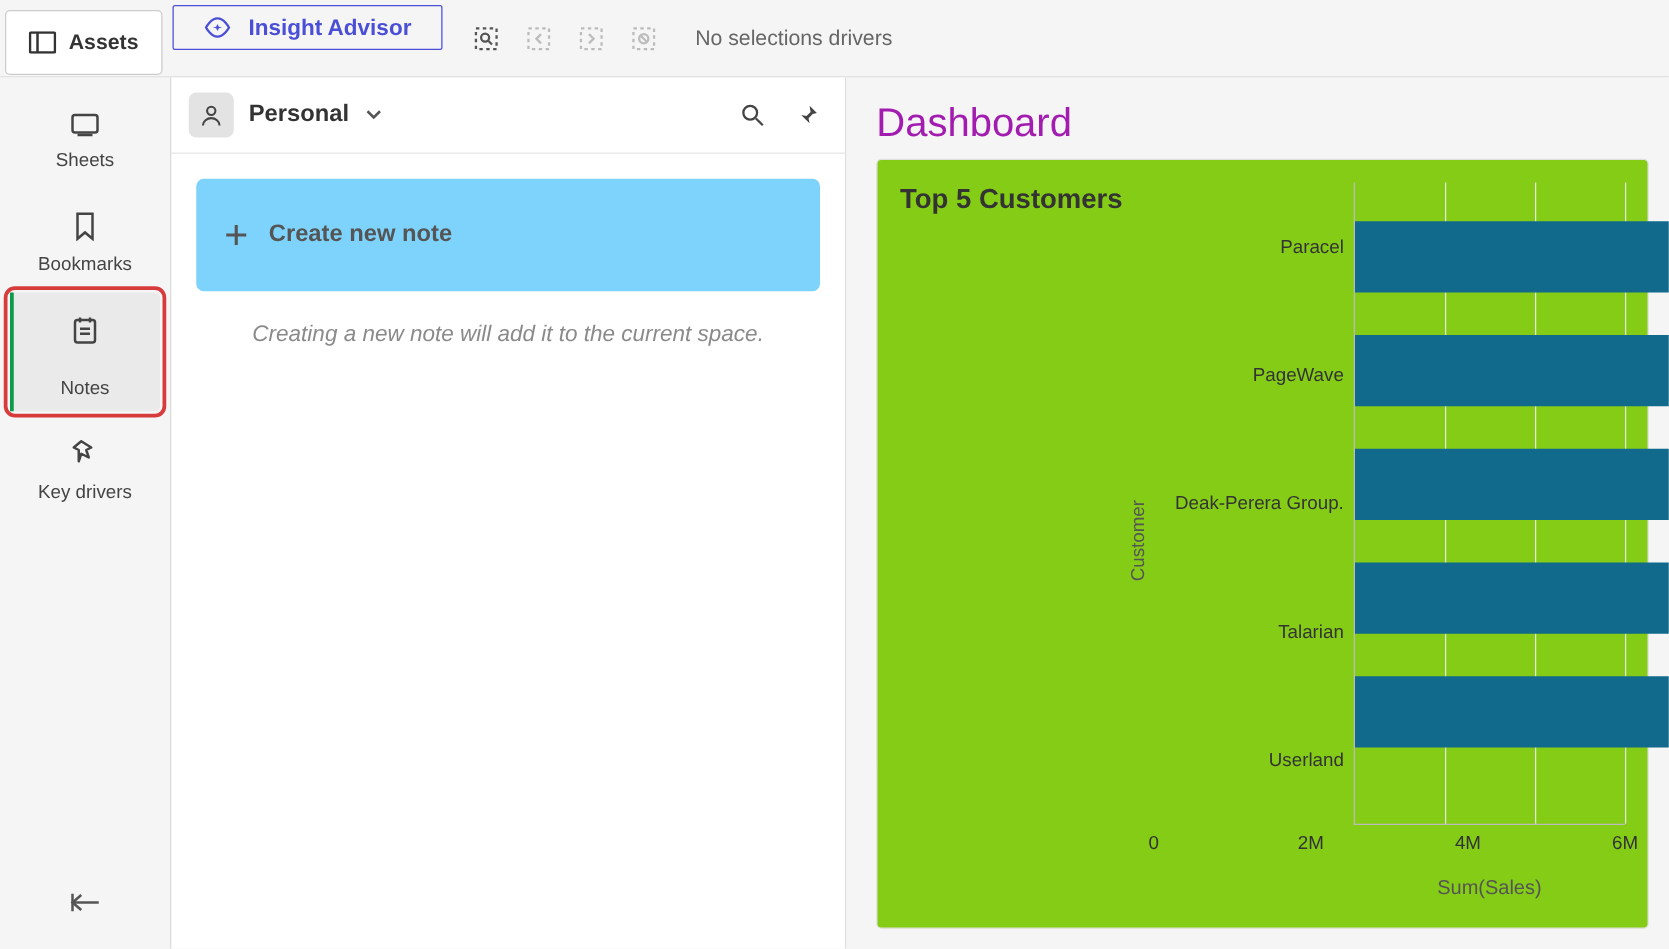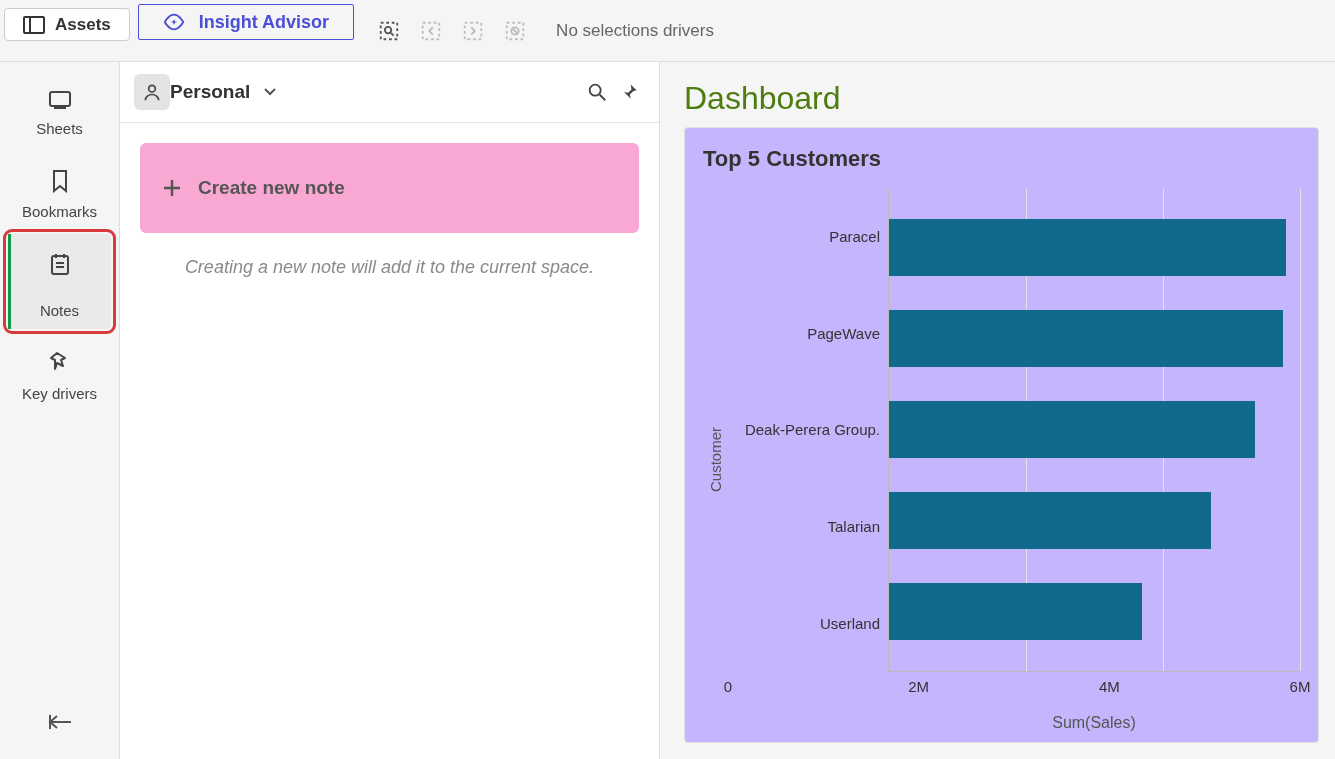--- a/index.html
+++ b/index.html
@@ -25,21 +25,21 @@
     align-items: center;
     gap: 10px;
     padding: 0 18px;
     margin: 8px 4px 8px 4px;
     border: 1px solid #ccc;
     border-radius: 4px;
     background: #fff;
     font-weight: 600;
     font-size: 17px;
     cursor: pointer;
-    height: 33px;
+    height: 52px;
   }
   .top-btn-insight {
     display: flex;
     align-items: center;
     gap: 14px;
     padding: 0 24px;
     margin: 4px 4px;
     border: 1px solid #4B4ED6;
     border-radius: 2px;
     color: #4B4ED6;
@@ -66,21 +66,21 @@
     font-size: 17px;
     margin-left: 10px;
   }
 
   
   .layout {
     display: flex;
     height: calc(100% - 62px);
   }
   .sidebar {
-    width: 120px;
+    width: 137px;
     background: #f5f5f5;
     border-right: 1px solid #ddd;
     display: flex;
     flex-direction: column;
     align-items: stretch;
     padding: 10px 0;
     position: relative;
   }
   .sidebar-item {
     display: flex;
@@ -126,20 +126,21 @@
     width: 540px;
     background: #fff;
     border-right: 1px solid #ddd;
     display: flex;
     flex-direction: column;
   }
   .mp-header {
     display: flex;
     align-items: center;
     padding: 12px 14px;
+    gap: 12px;
     border-bottom: 1px solid #e5e5e5;
   }
   .avatar-btn {
     width: 36px; height: 36px;
     background: #e3e3e3;
     border-radius: 6px;
     display: flex;
     align-items: center;
     justify-content: center;
     color: #444;
@@ -157,21 +158,21 @@
   .mp-icon-btn {
     width: 32px; height: 32px;
     display:flex; align-items:center; justify-content:center;
     cursor: pointer;
     color: #444;
   }
 
   .create-note-btn {
     margin: 20px 20px 14px;
     height: 90px;
-    background: #f9a8d4;
+    background: #7dd3fc;
     border-radius: 6px;
     display: flex;
     align-items: center;
     gap: 16px;
     padding: 0 22px;
     cursor: pointer;
     color: #555;
     font-size: 19px;
     font-weight: 600;
   }
@@ -185,34 +186,34 @@
 
   
   .right-panel {
     flex: 1;
     display: flex;
     flex-direction: column;
     background: #f5f5f5;
   }
   .dash-title {
     font-size: 32px;
-    color: #4d7c0f;
+    color: #a21caf;
     padding: 18px 24px 10px;
     font-weight: 400;
   }
   .chart-card {
     margin: 0 16px 16px 24px;
-    background: #c4b5fd;
+    background: #84cc16;
     border: 1px solid #e0e0e0;
     border-radius: 4px;
     flex: 1;
-    padding: 18px 18px 10px;
-    position: relative;
-    display: flex;
-    flex-direction: column;
+    padding: 18px 18px 22px;
+    position: relative;
+    display: flex;
+    flex-direction: row;
   }
   .chart-title {
     font-size: 22px;
     font-weight: 700;
     color: #333;
     margin-bottom: 16px;
   }
   .chart-area {
     flex: 1;
     position: relative;

